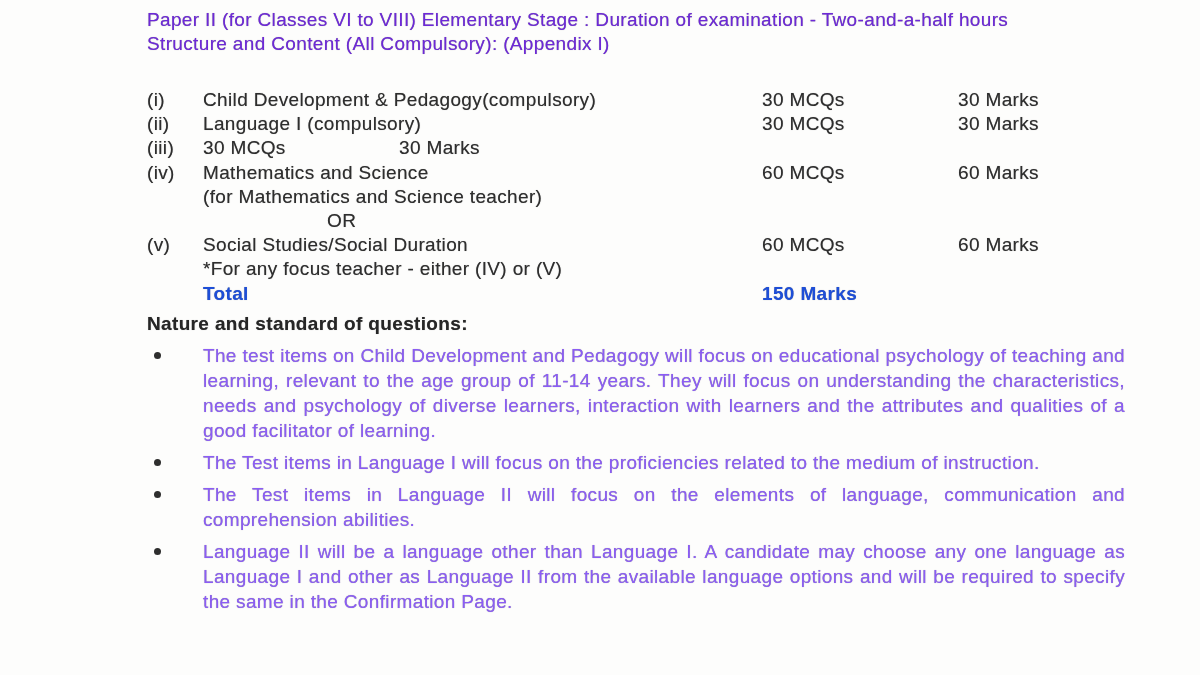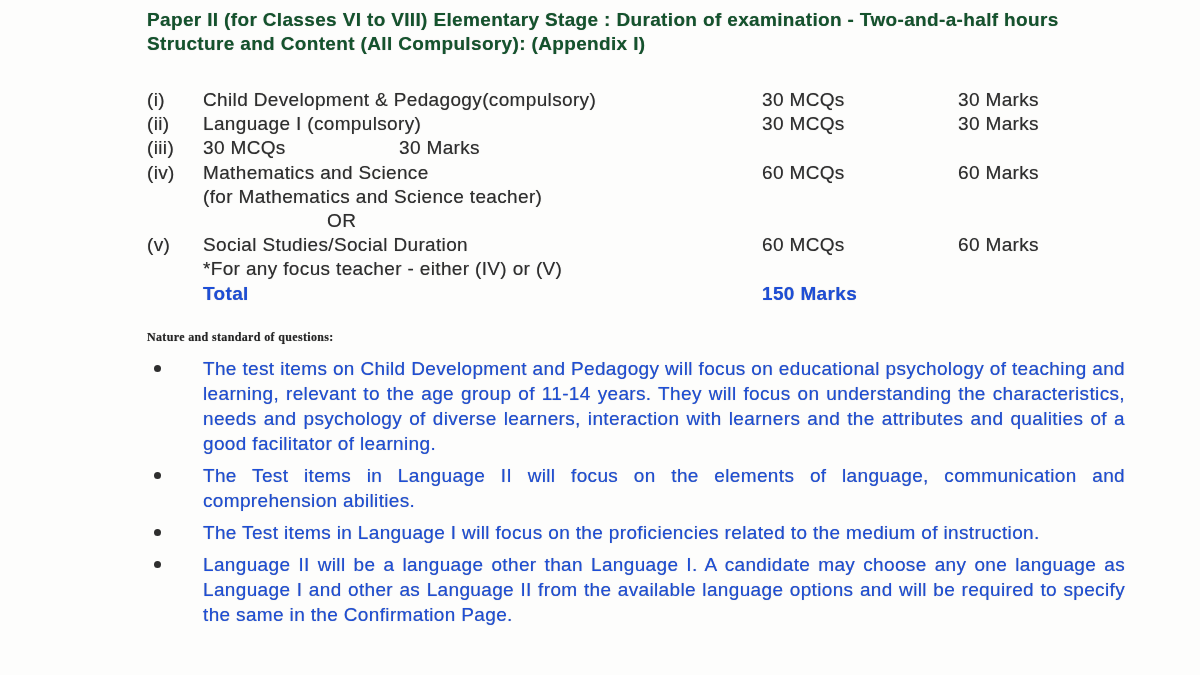--- a/index.html
+++ b/index.html
@@ -16,24 +16,24 @@
     background: #fdfdfc;
   }
   .content {
     position: absolute;
     left: 147px; top: 8px;
     width: 978px;
     letter-spacing: 0.35px;
     text-shadow: 0 0 0.7px rgba(46,46,46,0.55);
   }
   .doc-title {
-    font-weight: bold;
+    font-weight: normal;
     font-size: 19px;
     line-height: 23.5px;
-    color: #14532d;
+    color: #6d28d9;
   }
   .doc-title .title-line { display: block; }
 
   .structure-table {
     margin-top: 33px;
     font-size: 19px;
   }
   .t-row {
     display: flex;
     align-items: baseline;
@@ -41,46 +41,45 @@
     line-height: 24.2px;
     white-space: nowrap;
   }
   .t-row.bold { font-weight: bold; color: #1d4ed8; }
   .col-num     { width: 56px;  flex: 0 0 56px; }
   .col-subject { width: 559px; flex: 0 0 559px; }
   .col-mcqs    { width: 196px; flex: 0 0 196px; }
   .col-marks   { flex: 1; }
 
   .section-heading {
-    margin-top: 19px;
+    margin-top: 6px;
     font-weight: bold;
-    font-size: 12px;
+    font-size: 19px;
     line-height: 24px;
     color: #262626;
-    font-family: Liberation Serif, serif;
   }
 
   .bullet-list { margin-top: 7px; }
   .bullet-item {
     position: relative;
     padding-left: 56px;
     margin-bottom: 7px;
   }
   .bullet-dot {
     position: absolute;
     left: 7px; top: 9px;
     width: 7px; height: 7px;
     border-radius: 50%;
     background: #2e2e2e;
   }
   .bullet-text {
     font-size: 19px;
     line-height: 25px;
     text-align: justify;
-    color: #1d4ed8;
+    color: #8b5cf6;
   }
 </style>
 </head>
 <body>
 
 <div class="page">
   <div class="content">
 
     <div class="doc-title">
       <span class="title-line">Paper II (for Classes VI to VIII) Elementary Stage : Duration of examination - Two-and-a-half hours</span>
@@ -144,25 +143,25 @@
 
     <div class="section-heading">Nature and standard of questions:</div>
 
     <div class="bullet-list" id="bullet-list">
         <div class="bullet-item">
           <span class="bullet-dot"></span>
           <div class="bullet-text">The test items on Child Development and Pedagogy will focus on educational psychology of teaching and learning, relevant to the age group of 11-14 years. They will focus on understanding the characteristics, needs and psychology of diverse learners, interaction with learners and the attributes and qualities of a good facilitator of learning.</div>
         </div>
         <div class="bullet-item">
           <span class="bullet-dot"></span>
-          <div class="bullet-text">The Test items in Language II will focus on the elements of language, communication and comprehension abilities.</div>
+          <div class="bullet-text">The Test items in Language I will focus on the proficiencies related to the medium of instruction.</div>
         </div>
         <div class="bullet-item">
           <span class="bullet-dot"></span>
-          <div class="bullet-text">The Test items in Language I will focus on the proficiencies related to the medium of instruction.</div>
+          <div class="bullet-text">The Test items in Language II will focus on the elements of language, communication and comprehension abilities.</div>
         </div>
         <div class="bullet-item">
           <span class="bullet-dot"></span>
           <div class="bullet-text">Language II will be a language other than Language I. A candidate may choose any one language as Language I and other as Language II from the available language options and will be required to specify the same in the Confirmation Page.</div>
         </div>
       </div>
 
   </div>
 </div>
 

